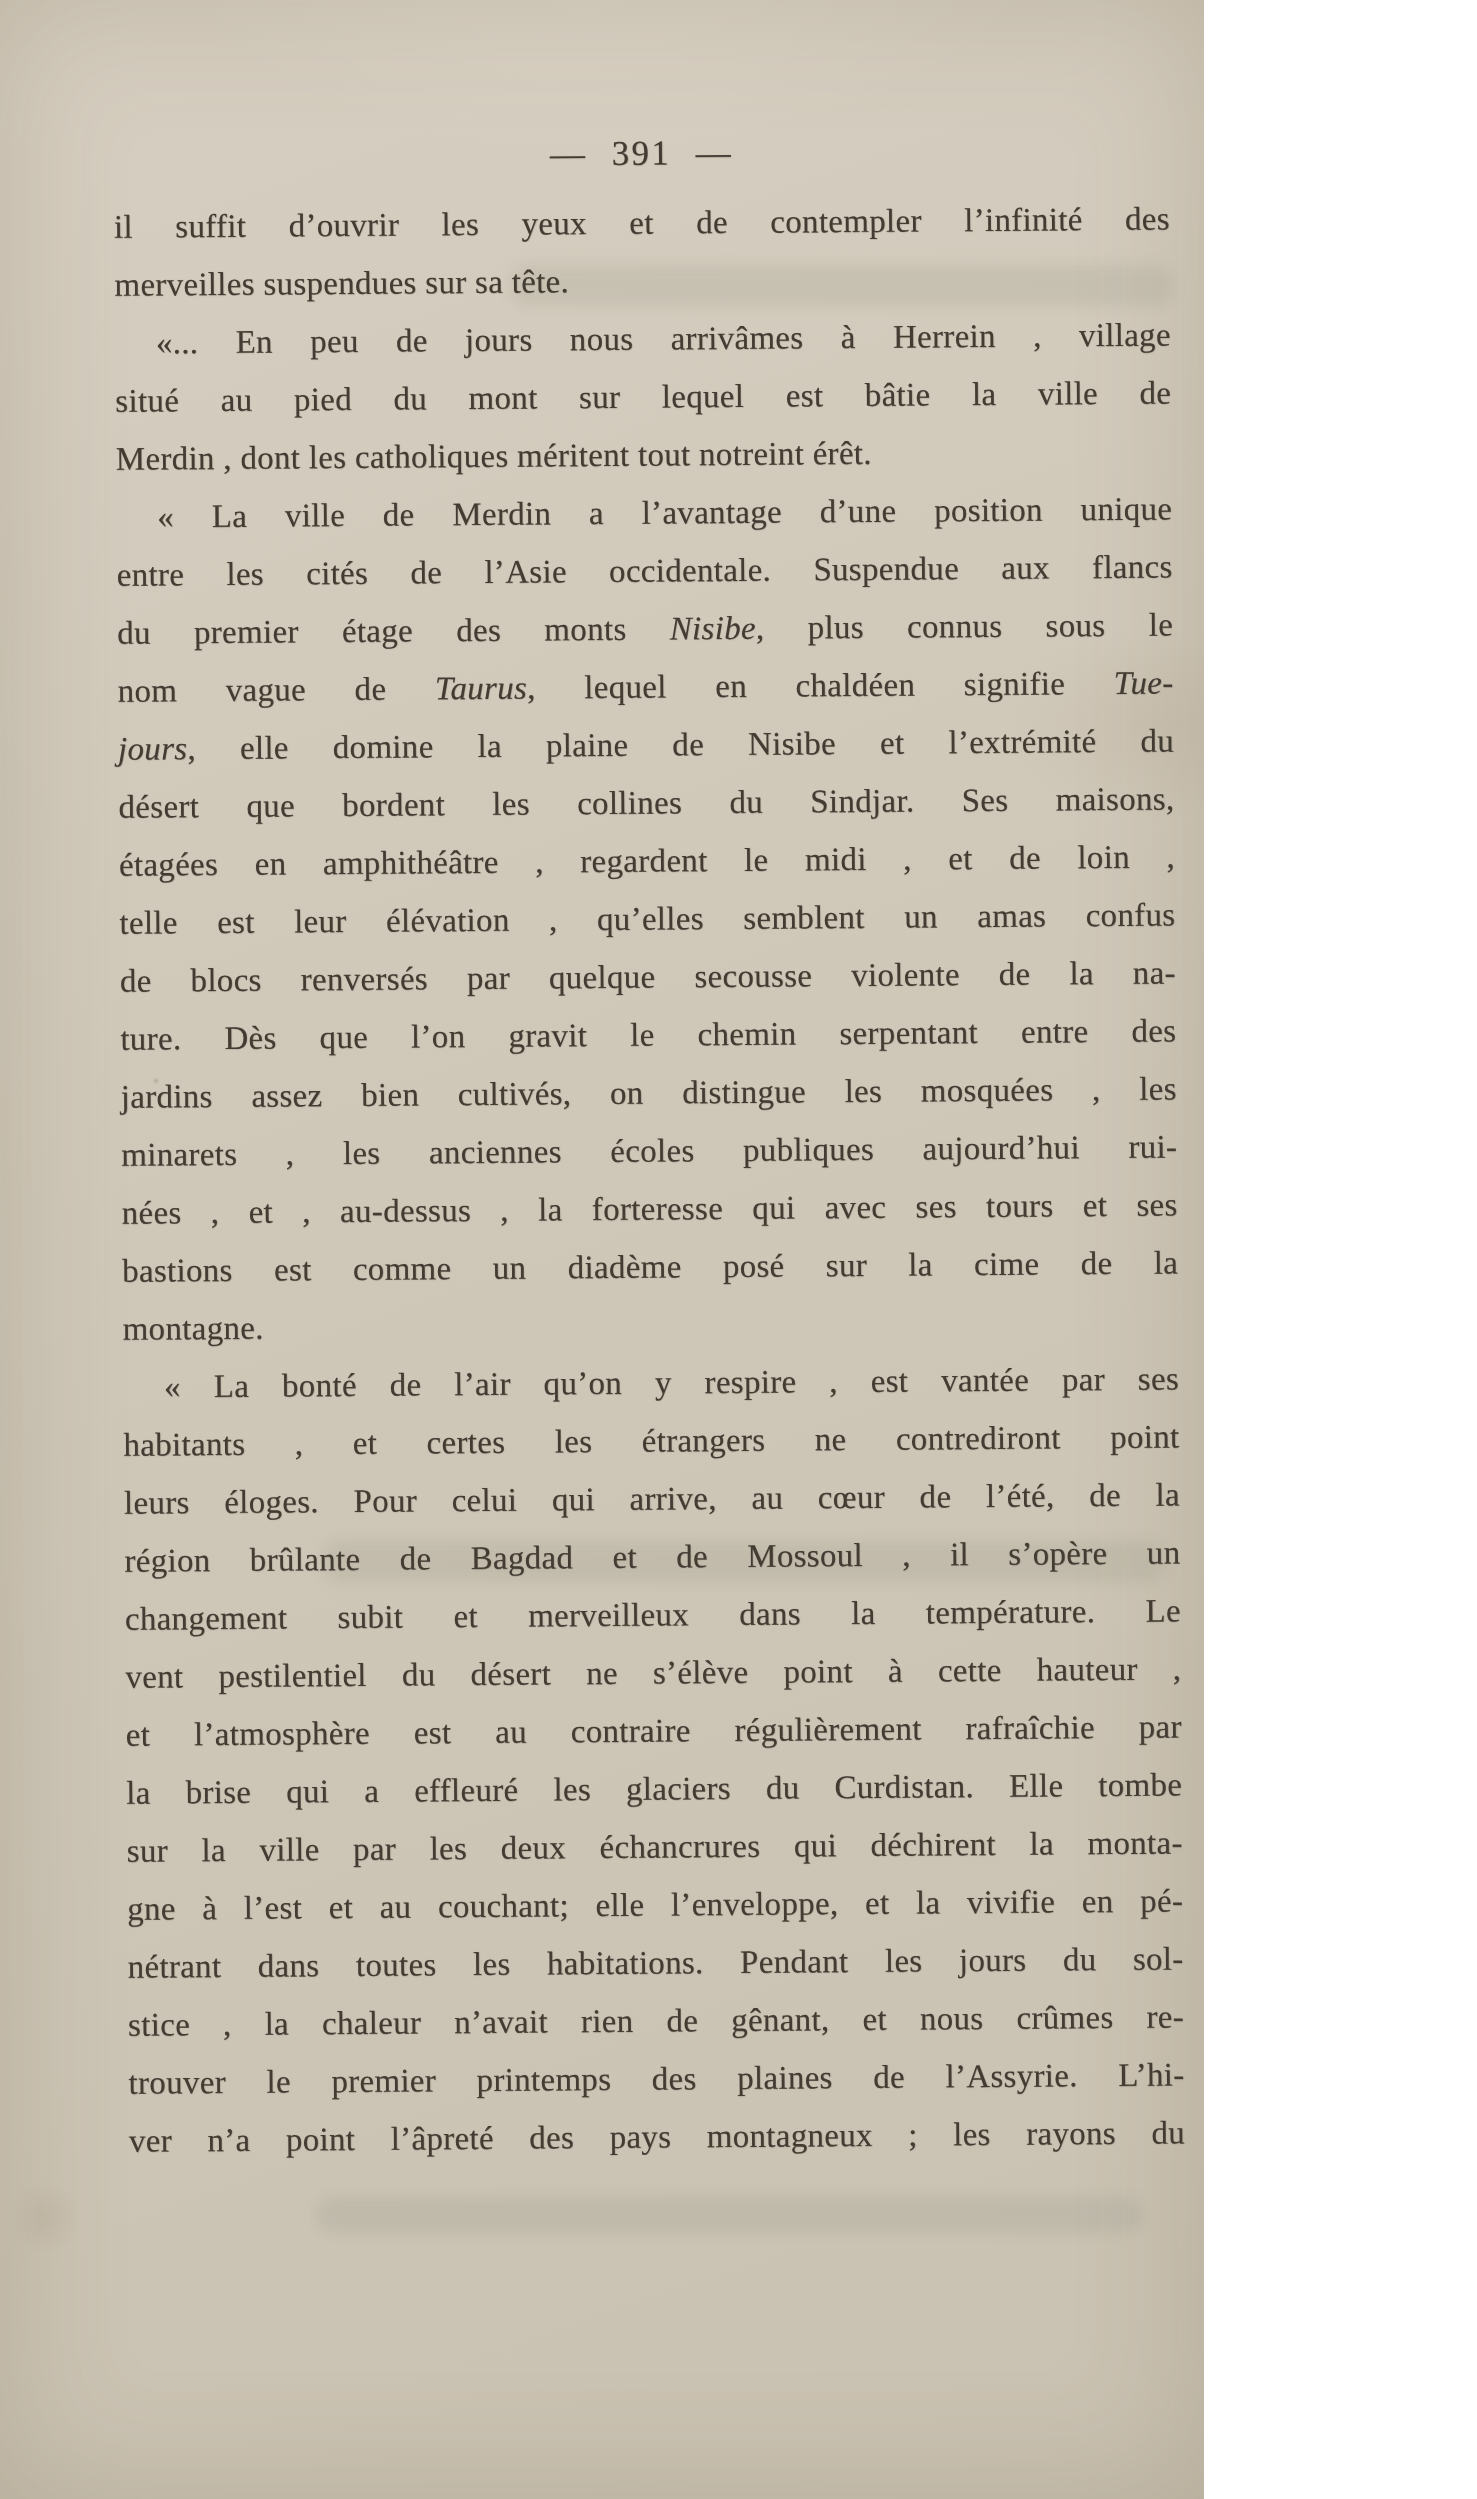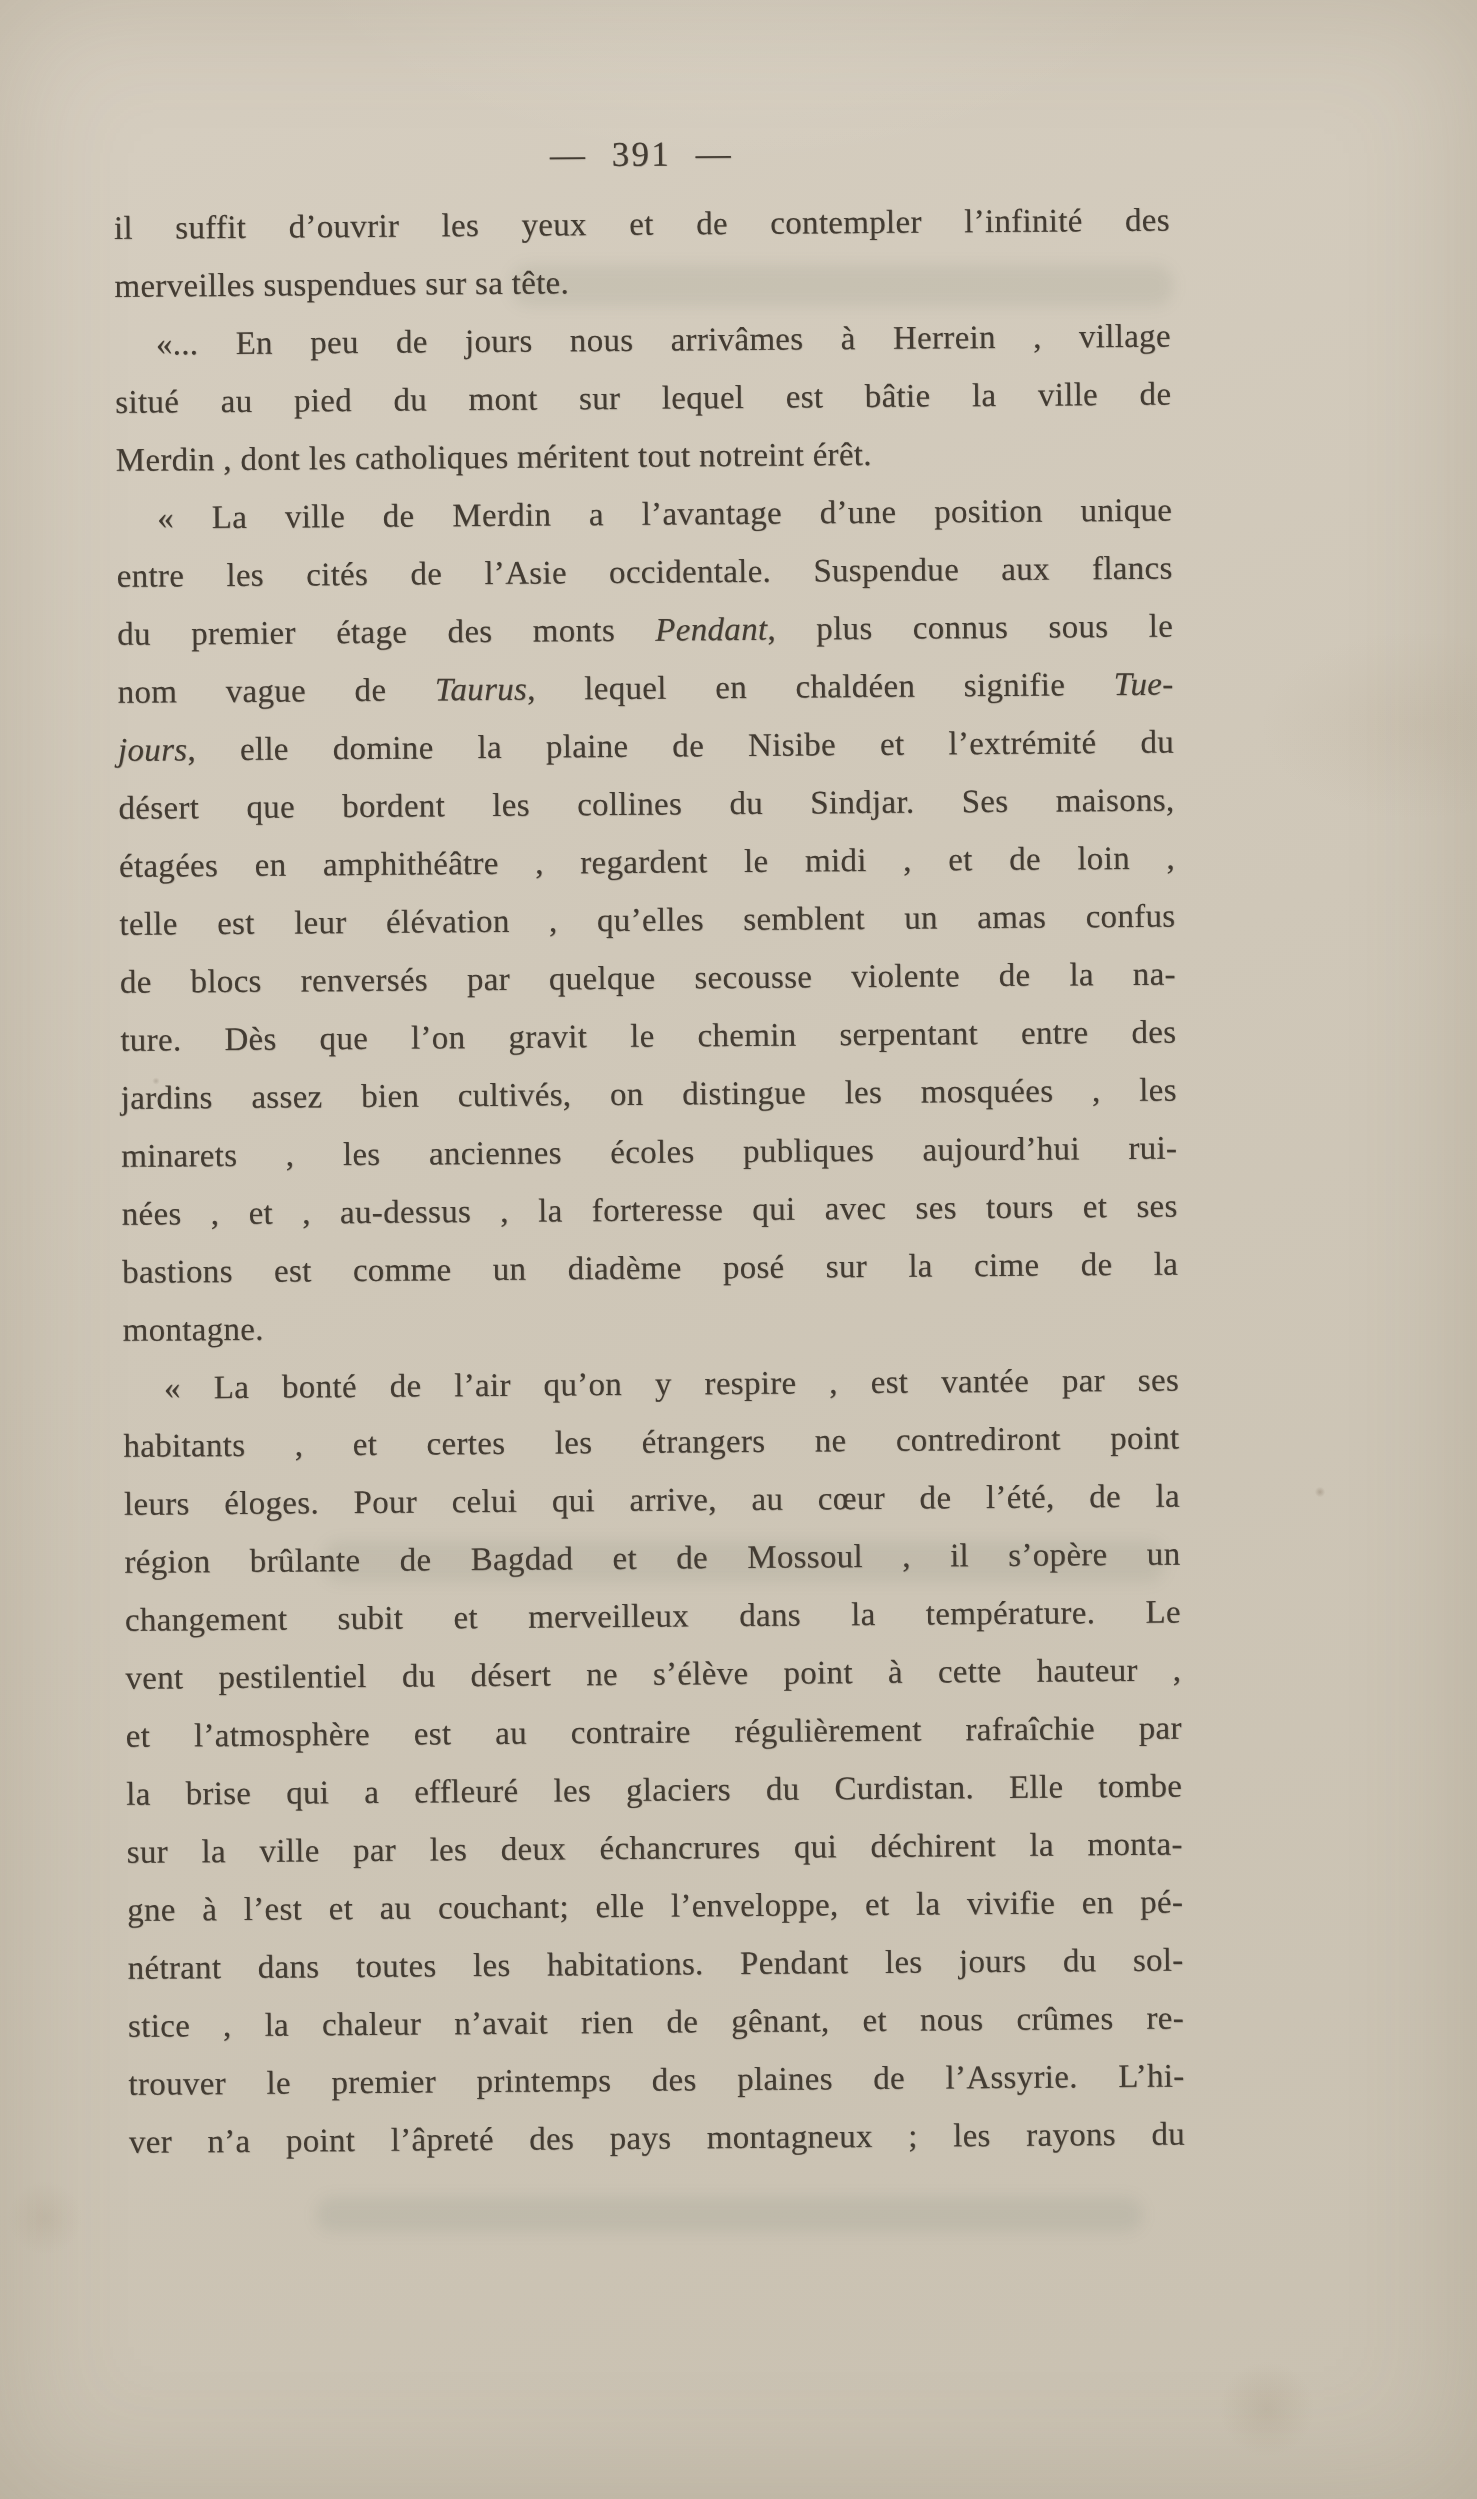--- a/index.html
+++ b/index.html
@@ -3,21 +3,21 @@
 <meta charset="utf-8">
 <style>
   html, body {
     margin: 0; padding: 0;
     width: 1477px; height: 2500px;
     overflow: hidden;
     font-family: "Liberation Serif", serif;
   }
   .page {
     position: relative;
-    width: 1477px; height: 2500px;
+    width: 1204px; height: 2500px;
     background-color: #d0c8b9;
     background-image:
       radial-gradient(circle 7.5px at 1320px 1492px, rgba(100,80,60,0.28), rgba(100,80,60,0) 70%),
       radial-gradient(circle 5.3px at 156px 1081px, rgba(90,75,60,0.22), rgba(90,75,60,0) 70%),
       radial-gradient(circle 68px at 1267px 2409px, rgba(140,120,92,0.15), rgba(140,120,92,0) 70%),
       radial-gradient(circle 53px at 45px 2218px, rgba(140,120,92,0.12), rgba(140,120,92,0) 70%),
       radial-gradient(ellipse 226px 135px at 96% 29%, rgba(150,130,100,0.10), rgba(150,130,100,0) 70%),
       radial-gradient(ellipse 827px 526px at 50% -6%, rgba(255,253,244,0.22), rgba(255,253,244,0) 60%),
       linear-gradient(160deg, #d6cec0 0%, #cfc7b8 45%, #c9c1b1 100%);
     box-shadow: inset 0 0 128px rgba(110,95,70,0.22);
@@ -76,21 +76,21 @@
       <span>— 391 —</span>
     </div>
     <div class="page-body">
         <div class="line"><span>il suffit d’ouvrir les yeux et de contempler l’infinité des</span></div>
         <div class="line no-fill"><span>merveilles suspendues sur sa tête.</span></div>
         <div class="line indent"><span>«... En peu de jours nous arrivâmes à Herrein , village</span></div>
         <div class="line"><span>situé au pied du mont sur lequel est bâtie la ville de</span></div>
         <div class="line no-fill"><span>Merdin , dont les catholiques méritent tout notreint érêt.</span></div>
         <div class="line indent"><span>« La ville de Merdin a l’avantage d’une position unique</span></div>
         <div class="line"><span>entre les cités de l’Asie occidentale. Suspendue aux flancs</span></div>
-        <div class="line"><span>du premier étage des monts </span><em>Pendant</em><span>, plus connus sous le</span></div>
+        <div class="line"><span>du premier étage des monts </span><em>Nisibe</em><span>, plus connus sous le</span></div>
         <div class="line"><span>nom vague de </span><em>Taurus</em><span>, lequel en chaldéen signifie </span><em>Tue-</em></div>
         <div class="line"><em>jours</em><span>, elle domine la plaine de Nisibe et l’extrémité du</span></div>
         <div class="line"><span>désert que bordent les collines du Sindjar. Ses maisons,</span></div>
         <div class="line"><span>étagées en amphithéâtre , regardent le midi , et de loin ,</span></div>
         <div class="line"><span>telle est leur élévation , qu’elles semblent un amas confus</span></div>
         <div class="line"><span>de blocs renversés par quelque secousse violente de la na-</span></div>
         <div class="line"><span>ture. Dès que l’on gravit le chemin serpentant entre des</span></div>
         <div class="line"><span>jardins assez bien cultivés, on distingue les mosquées , les</span></div>
         <div class="line"><span>minarets , les anciennes écoles publiques aujourd’hui rui-</span></div>
         <div class="line"><span>nées , et , au-dessus , la forteresse qui avec ses tours et ses</span></div>

